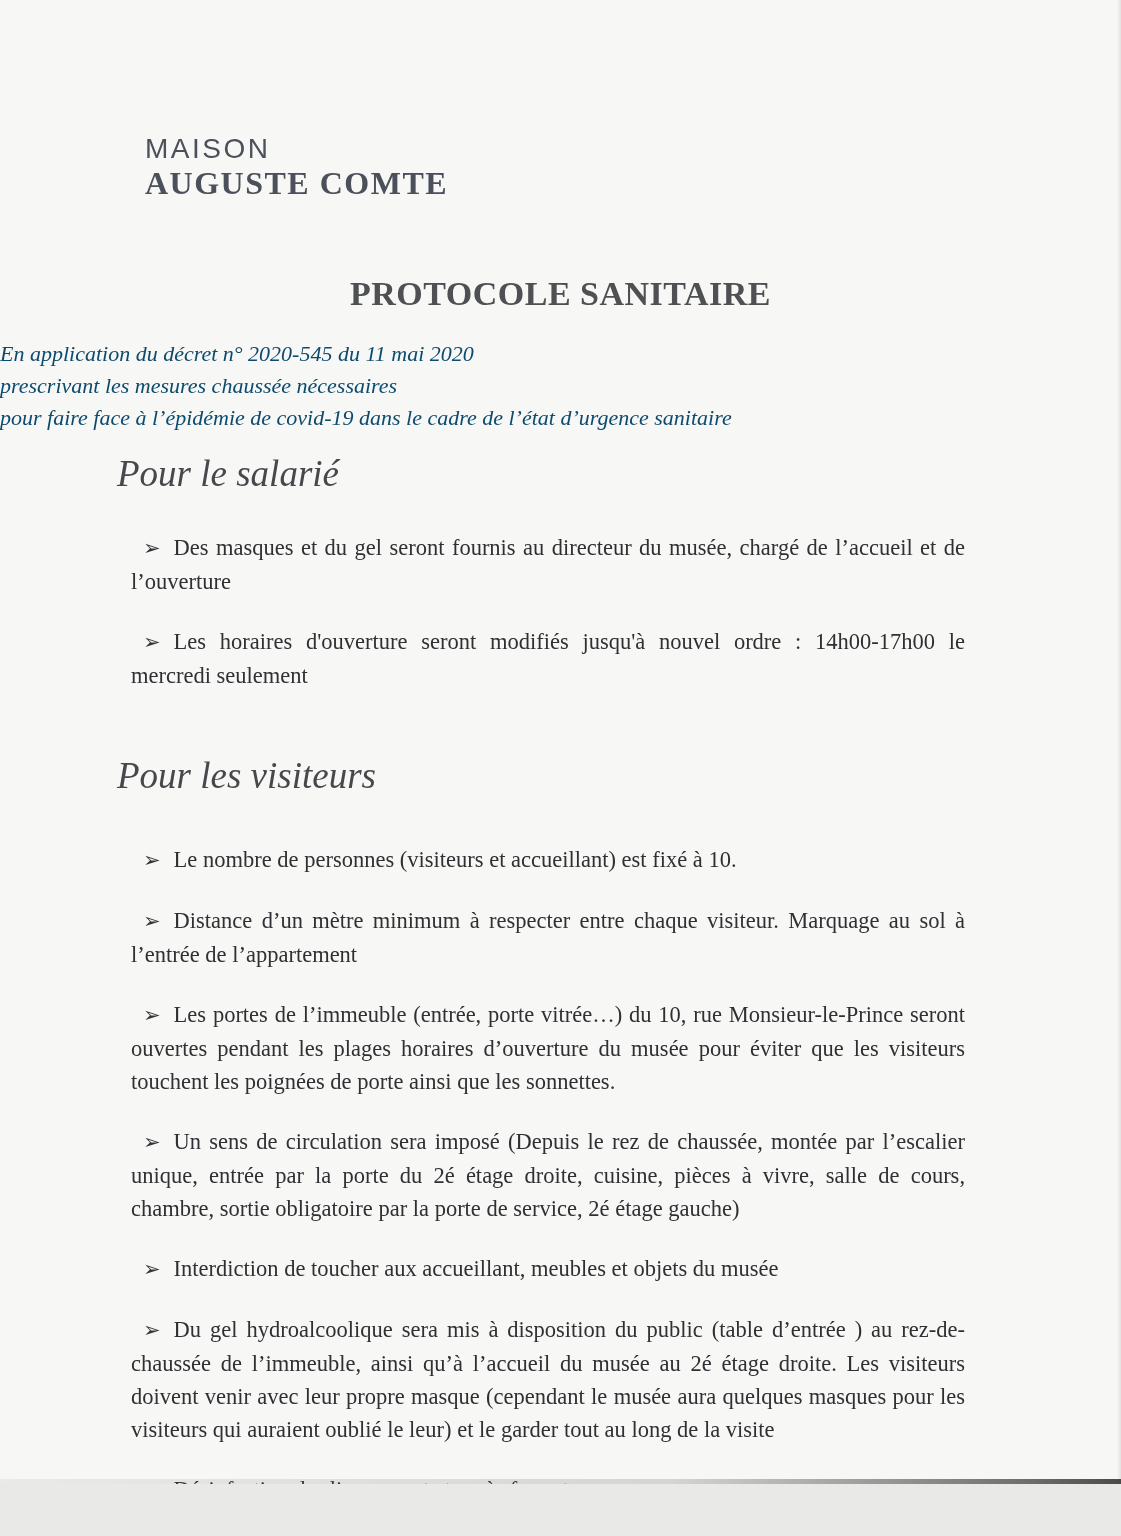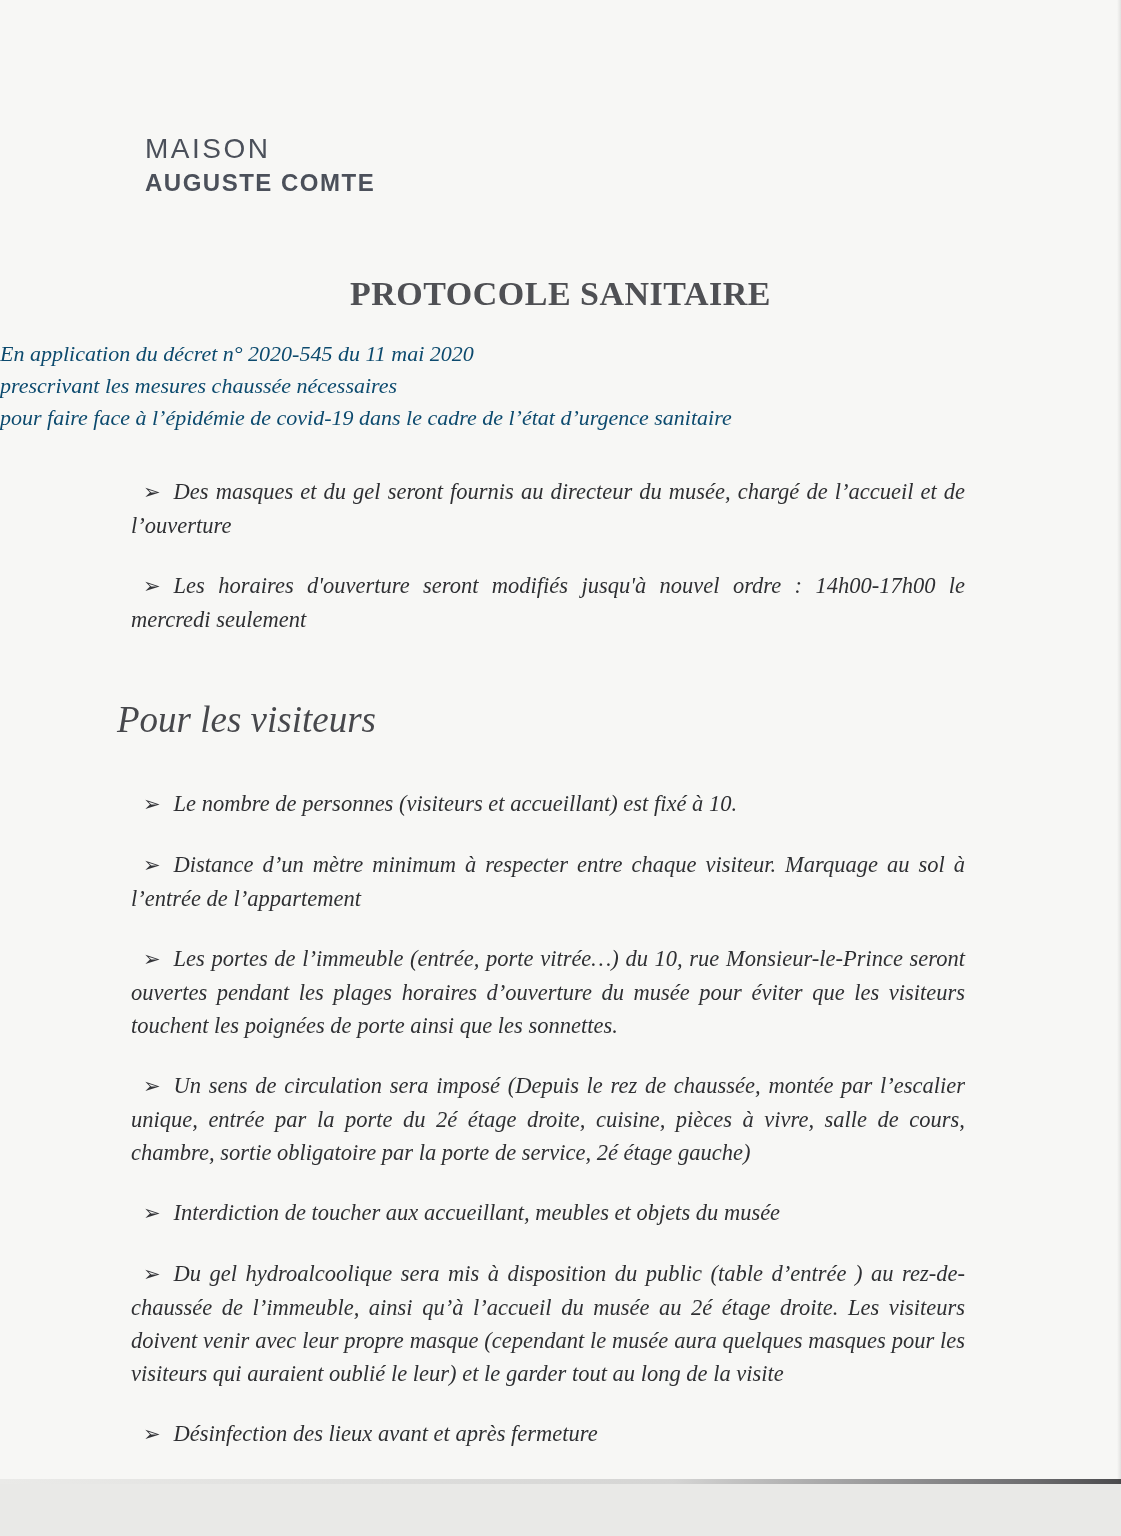--- a/index.html
+++ b/index.html
@@ -25,23 +25,24 @@
     font-family: "Liberation Sans", "DejaVu Sans", sans-serif;
     color: #4b505a;
     line-height: 34px;
   }
   .logo .logo-line1 {
     font-size: 28px;
     font-weight: 400;
     letter-spacing: 2.5px;
   }
   .logo .logo-line2 {
-    font-size: 24px;
+    font-size: 32px;
     font-weight: 700;
     letter-spacing: 1.5px;
+    font-family: Liberation Serif, serif;
   }
   
   .doc-title {
     position: absolute;
     top: 252px;
     left: 0;
     width: 100%;
     text-align: center;
     font-size: 34px;
     font-weight: 700;
@@ -73,21 +74,20 @@
     color: #47484c;
     margin: 0 0 36px 117px;
     font-weight: 400;
   }
   .section-heading.visitors {
     margin-top: 62px;
     margin-bottom: 46px;
   }
   .bullet-list {
     margin: 0 156px 0 131px;
-    font-style: italic;
   }
   .bullet-item {
     font-size: 22.5px;
     line-height: 33px;
     text-align: justify;
     text-indent: 12px;
     margin-bottom: 27px;
     color: #2f3033;
   }
   .bullet-item .arrow {
@@ -133,20 +133,21 @@
   <h1 class="doc-title">PROTOCOLE SANITAIRE</h1>
 
   <div class="subtitle">
     <div>En application du décret n° 2020-545 du 11 mai 2020</div>
     <div>prescrivant les mesures chaussée nécessaires</div>
     <div>pour faire face à l’épidémie de covid-19 dans le cadre de l’état d’urgence sanitaire</div>
   </div>
 
   <div class="content">
 
+    <h2 class="section-heading">Pour le salarié</h2>
 
     <div class="bullet-list">
       <p class="bullet-item"><span class="arrow">➢</span><span>Des masques et du gel seront fournis au directeur du musée, chargé de l’accueil et de l’ouverture</span></p>
       <p class="bullet-item"><span class="arrow">➢</span><span>Les horaires d'ouverture seront modifiés jusqu'à nouvel ordre : 14h00-17h00 le mercredi seulement</span></p>
     </div>
 
     <h2 class="section-heading visitors">Pour les visiteurs</h2>
 
     <div class="bullet-list">
       <p class="bullet-item"><span class="arrow">➢</span><span>Le nombre de personnes (visiteurs et accueillant) est fixé à 10.</span></p>

